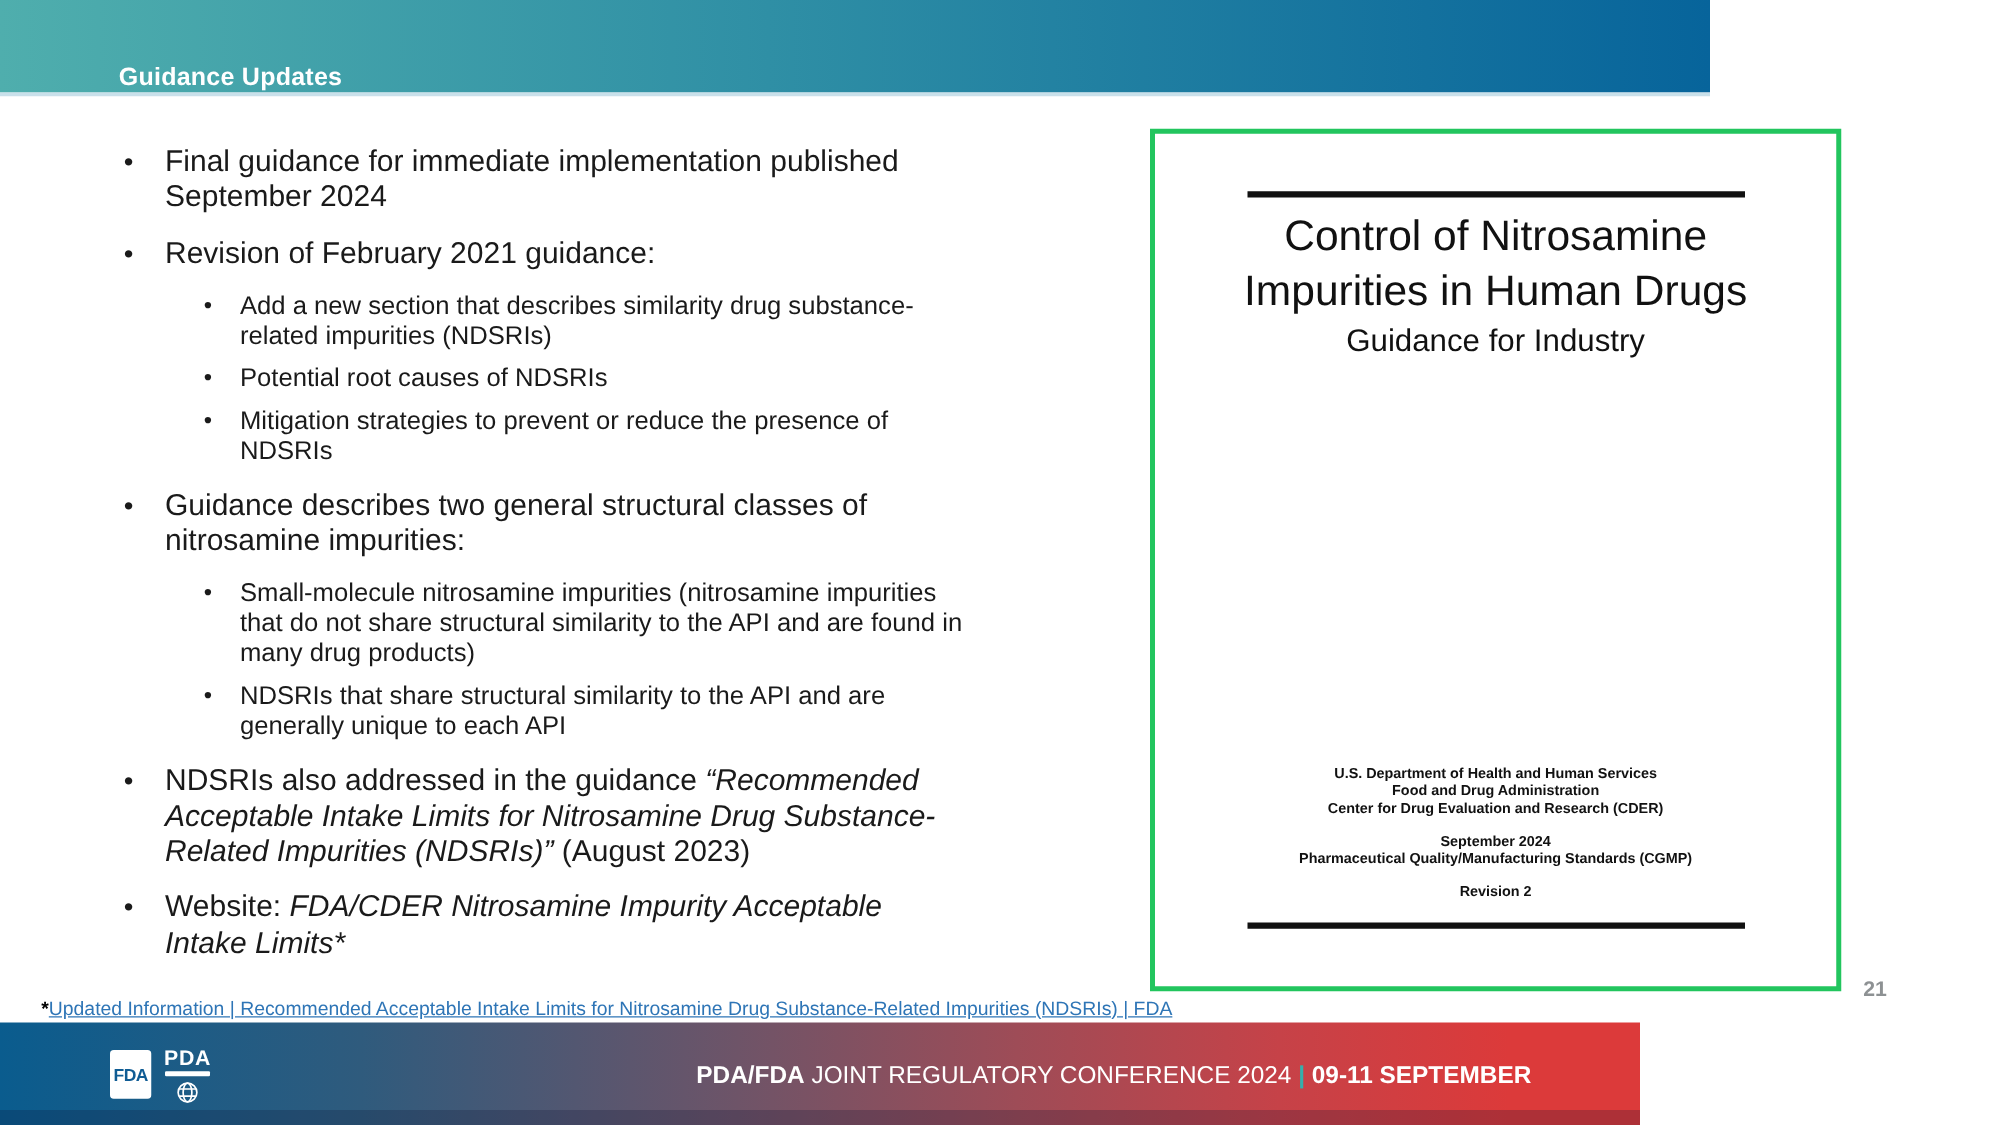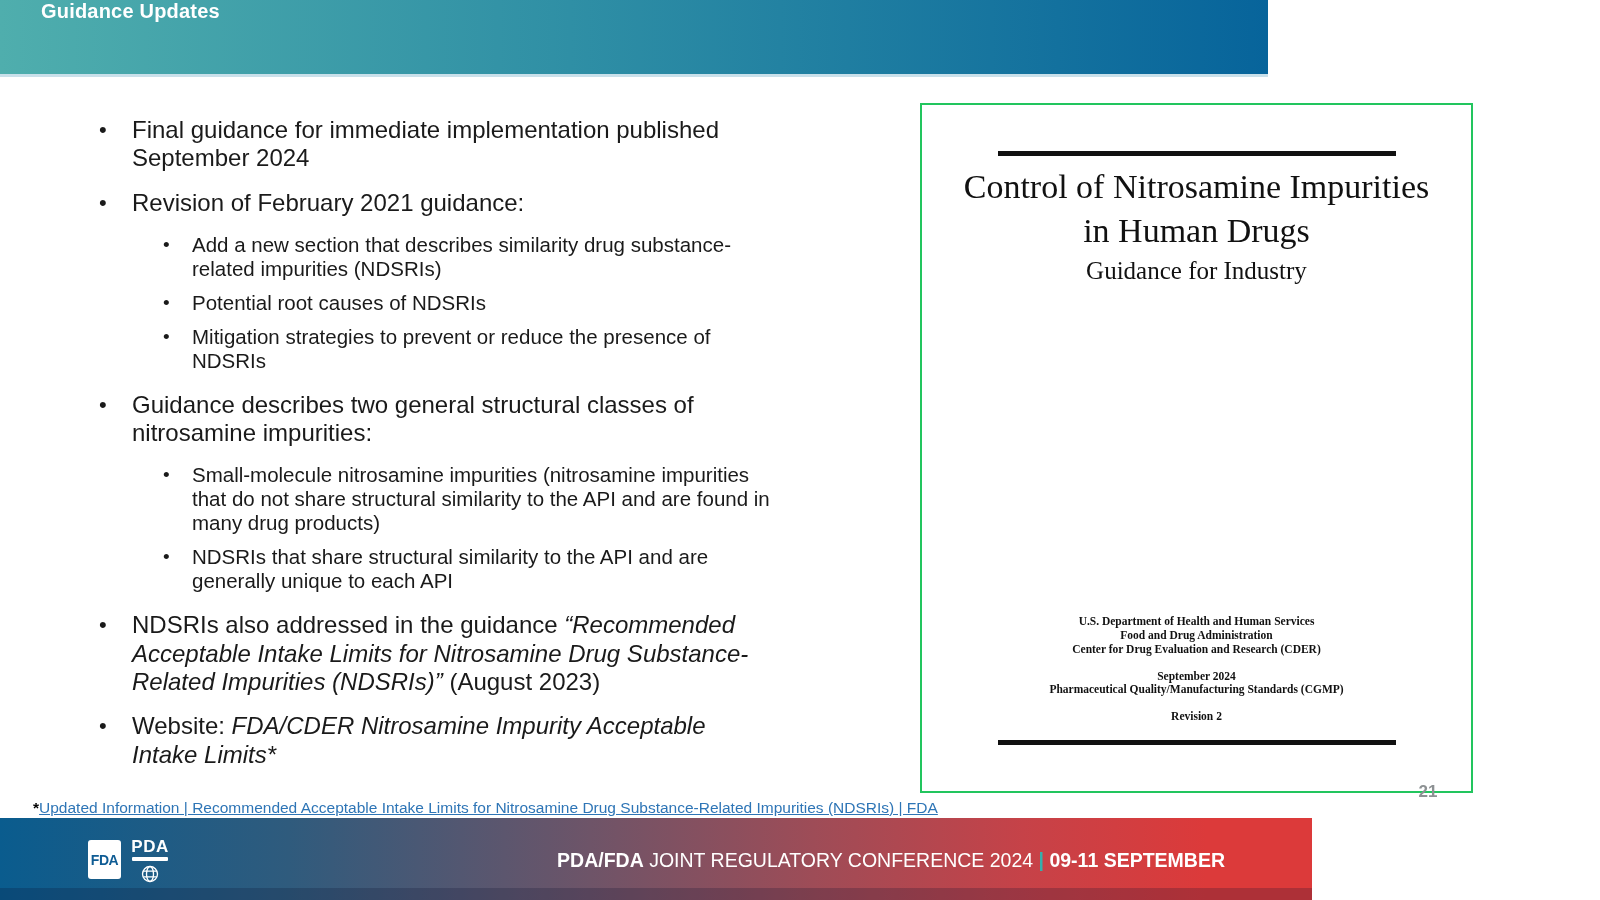--- a/index.html
+++ b/index.html
@@ -3,63 +3,63 @@
 <meta charset="utf-8">
 <style>
   html,body { margin:0; padding:0; background:#e8e8e8; }
   .slide {
     position:relative; width:1600px; height:900px; background:#ffffff;
     overflow:hidden; font-family:"Liberation Sans", sans-serif; color:#1a1a1a;
   }
 
   
   .header {
-    position:absolute; top:0; left:0; width:1268px; height:77px; box-sizing:border-box;
-    display:flex; align-items:flex-start; padding-left:41px;
+    position:absolute; top:0; left:0; width:1368px; height:77px; box-sizing:border-box;
+    display:flex; align-items:flex-end; padding-left:95px;
     background:linear-gradient(90deg,#4FAEAD 0%, #2F8FA5 45%, #07649B 100%);
     border-bottom:3px solid #C9E0EA;
   }
   .header-title { color:#ffffff; font-size:20px; font-weight:bold; letter-spacing:.2px; }
 
   
   .content { position:absolute; left:80px; top:104px; }
   ul.bullets { list-style:none; margin:12px; padding:0; display:flex; flex-direction:column; }
   ul.bullets li { position:relative; }
   li.l1 { font-size:24px; line-height:1.18; padding-left:40px; width:660px; margin:0 0 16px 0; }
   li.l1::before { content:"•"; position:absolute; left:7px; top:1px; font-size:22px; }
   li.l2 { font-size:20.5px; line-height:1.17; padding-left:100px; width:595px; margin:0 0 10px 0; }
   li.l2::before { content:"•"; position:absolute; left:71px; top:1px; font-size:19px; }
   li.gt { margin-top:8px; }
   li.w-narrow { width:630px; }
   .it { font-style:italic; }
 
   
   .cover {
     position:absolute; left:920px; top:103px; width:553px; height:690px; box-sizing:border-box;
-    border:2px solid #22c55e; background:#ffffff; padding-bottom:46px;
+    border:4px solid #22c55e; background:#ffffff; padding-bottom:46px;
     display:flex; flex-direction:column; align-items:center;
-    font-family:Liberation Serif, serif; color:#111;
+    font-family:Liberation Sans, sans-serif; color:#111;
   }
   .rule { width:398px; height:5px; background:#111; flex:none; }
   .rule-top { margin-top:46px; }
   .cover-title { margin-top:9px; width:480px; text-align:center; font-size:34px; line-height:1.3; }
   .cover-subtitle { margin-top:4px; font-size:25px; text-align:center; }
   .cover-spacer { flex:1; }
   .agency-line, .date-line, .category-line, .revision-line {
     text-align:center; font-weight:bold; font-size:11.5px; line-height:1.2;
   }
   .date-line { margin-top:13px; }
   .revision-line { margin-top:13px; }
   .rule-bottom { margin-top:16px; }
 
   
   .footnote { position:absolute; left:33px; top:799px; font-size:15.5px; white-space:nowrap; }
   .footnote-star { color:#000; font-weight:600; }
   .footnote-link { color:#2E75B6; text-decoration:underline; cursor:pointer; }
-  .page-number { position:absolute; left:1406px; top:782px; width:44px; text-align:center;
+  .page-number { position:absolute; left:1478px; top:782px; width:44px; text-align:center;
     color:#8D9193; font-size:17px; font-weight:bold; }
 
   
   .footer {
     position:absolute; left:0; top:818px; width:1312px; height:82px;
     background:linear-gradient(90deg,#0A5C8E 0%, #2F5B7D 22%, #6E5468 45%, #9E4C57 62%, #C64248 78%, #DC3A3A 92%);
   }
   .footer::after { content:""; position:absolute; left:0; bottom:0; width:100%; height:12px;
     background:rgba(8,12,46,0.22); }
   .fda-logo {

